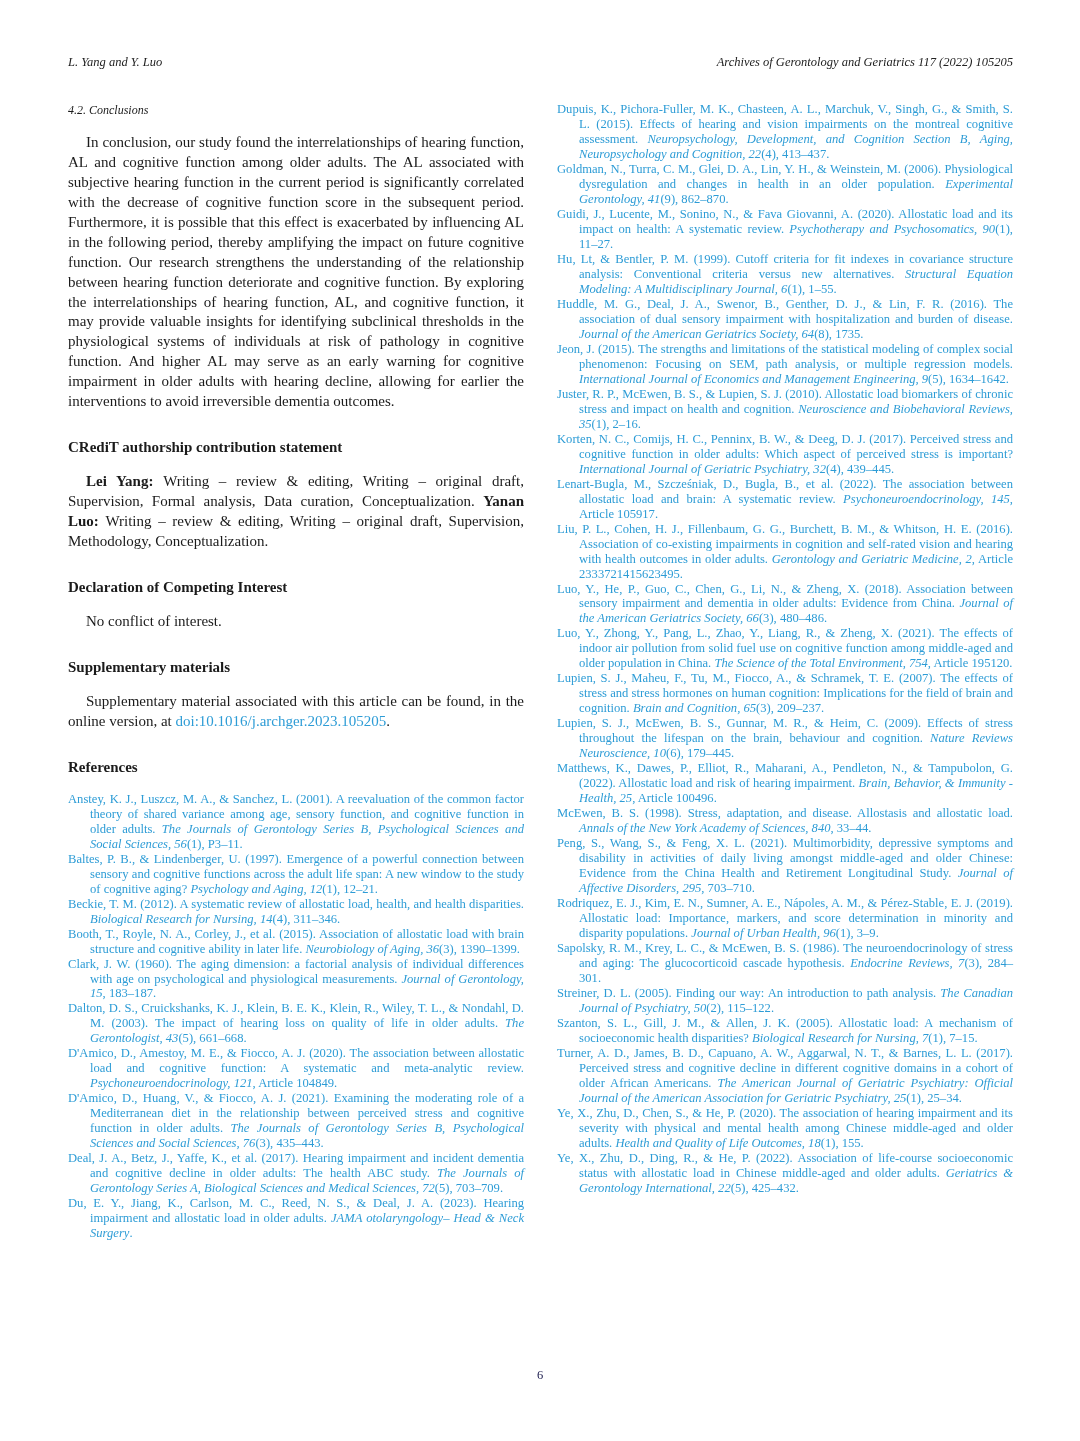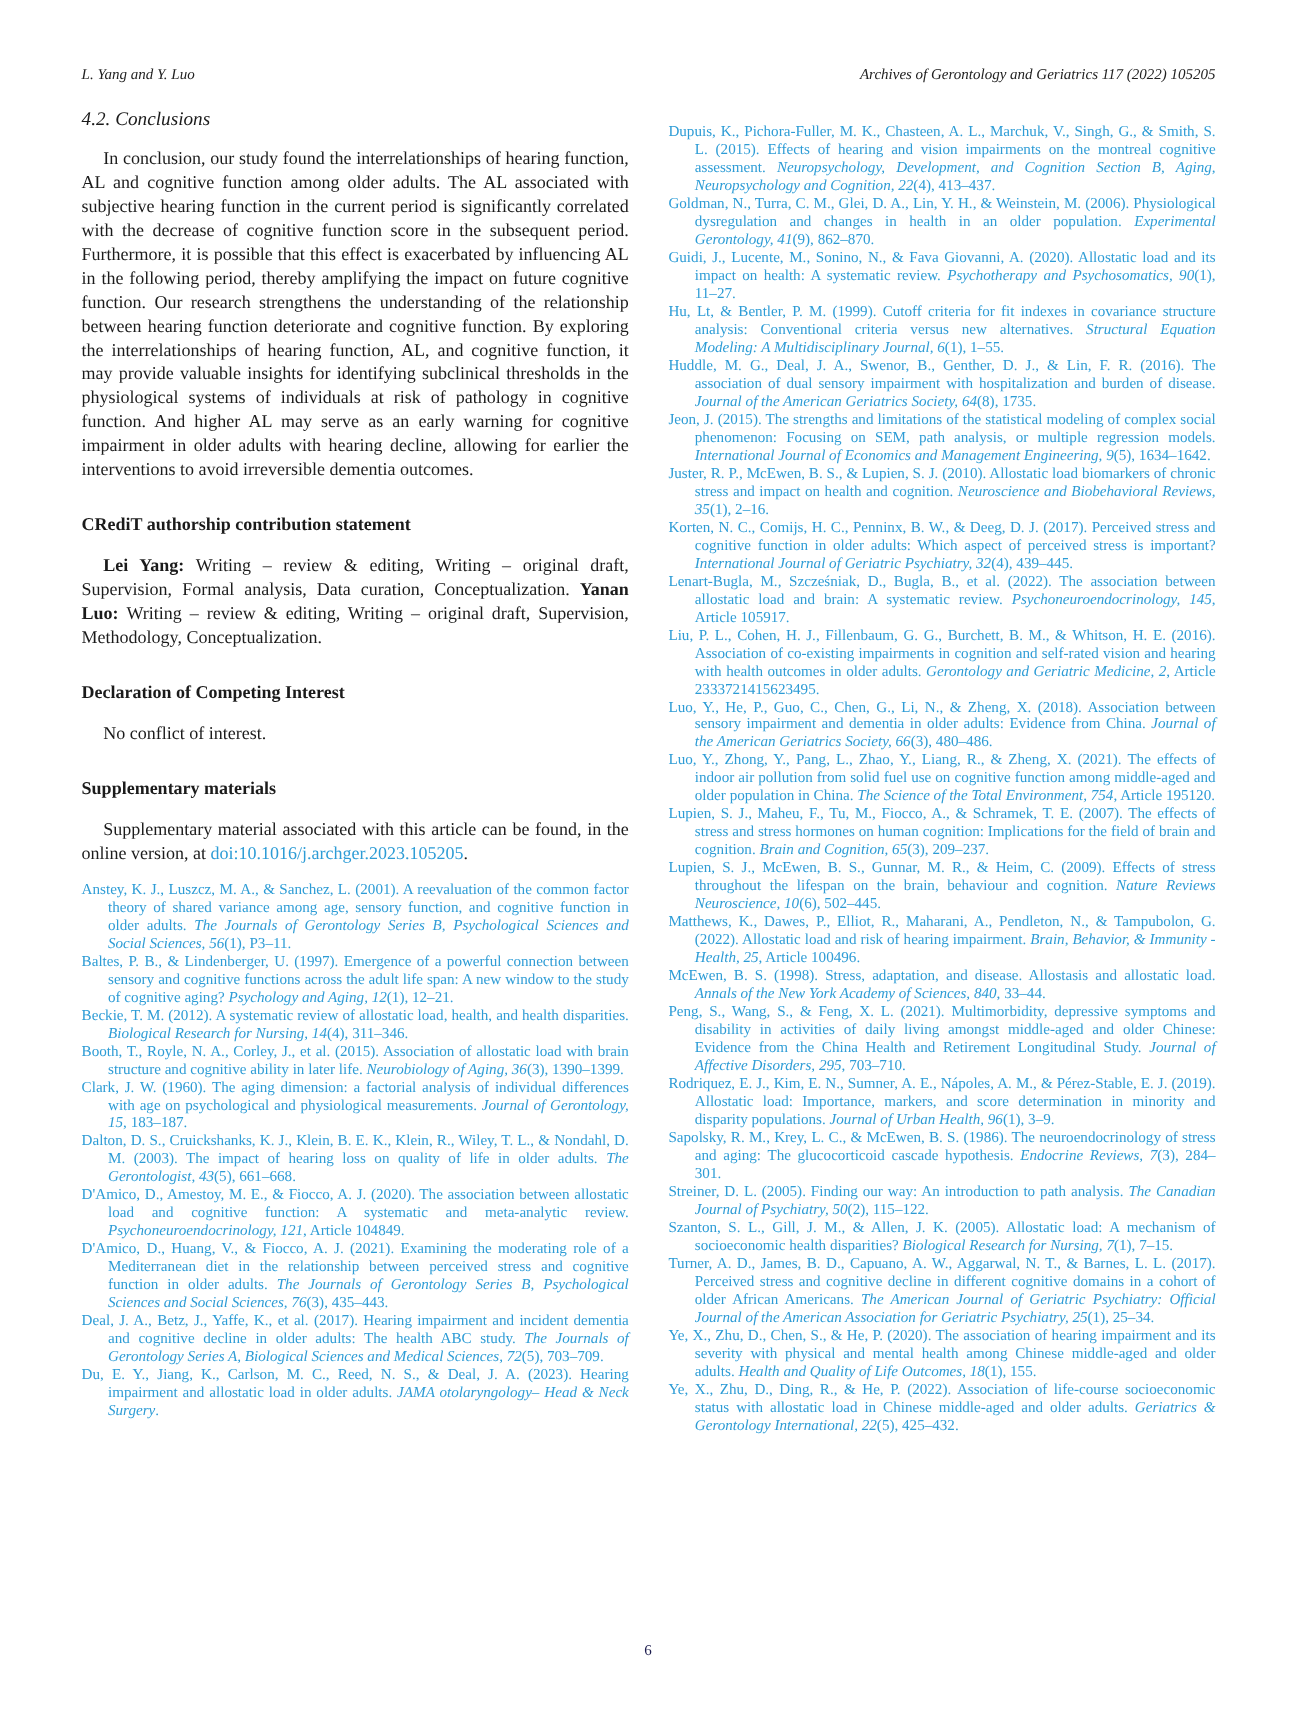--- a/index.html
+++ b/index.html
@@ -13,22 +13,22 @@
     color:var(--ink);position:relative;overflow:hidden;
   }
   .page{padding:55px 67px 0 68px;}
   .running-header{
     display:flex;justify-content:space-between;align-items:baseline;
     font-style:italic;font-size:12.5px;color:#222;
   }
   .cols{display:flex;gap:33px;margin-top:21px;}
   .col{width:456px;}
   .h-italic{
-    font-style:italic;font-weight:normal;font-size:16px;
-    margin:0 0 15px 0;
+    font-style:italic;font-weight:normal;font-size:12px;
+    margin:12px 0 15px 0;
   }
   .h-bold{
     font-weight:bold;font-size:15px;
     margin:27px 0 16px 0;
   }
   .body-par{
     font-size:15px;line-height:1.33;text-align:justify;
     text-indent:18px;margin:0;
   }
   .ref-list{margin-top:11px;}
@@ -62,20 +62,21 @@
 
       <h3 class="h-bold">CRediT authorship contribution statement</h3>
       <p class="body-par"><span class="s-b">Lei Yang: </span><span>Writing – review &amp; editing, Writing – original draft, Supervision, Formal analysis, Data curation, Conceptualization. </span><span class="s-b">Yanan Luo: </span><span>Writing – review &amp; editing, Writing – original draft, Supervision, Methodology, Conceptualization.</span></p>
 
       <h3 class="h-bold">Declaration of Competing Interest</h3>
       <p class="body-par">No conflict of interest.</p>
 
       <h3 class="h-bold">Supplementary materials</h3>
       <p class="body-par"><span>Supplementary material associated with this article can be found, in the online version, at </span><span class="s-link">doi:10.1016/j.archger.2023.105205</span><span>.</span></p>
 
+      <h3 class="h-bold">References</h3>
       <div class="ref-list">
           <p class="ref"><span>Anstey, K. J., Luszcz, M. A., &amp; Sanchez, L. (2001). A reevaluation of the common factor theory of shared variance among age, sensory function, and cognitive function in older adults. </span><span class="s-i">The Journals of Gerontology Series B, Psychological Sciences and Social Sciences, 56</span><span>(1), P3–11.</span></p>
           <p class="ref"><span>Baltes, P. B., &amp; Lindenberger, U. (1997). Emergence of a powerful connection between sensory and cognitive functions across the adult life span: A new window to the study of cognitive aging? </span><span class="s-i">Psychology and Aging, 12</span><span>(1), 12–21.</span></p>
           <p class="ref"><span>Beckie, T. M. (2012). A systematic review of allostatic load, health, and health disparities. </span><span class="s-i">Biological Research for Nursing, 14</span><span>(4), 311–346.</span></p>
           <p class="ref"><span>Booth, T., Royle, N. A., Corley, J., et al. (2015). Association of allostatic load with brain structure and cognitive ability in later life. </span><span class="s-i">Neurobiology of Aging, 36</span><span>(3), 1390–1399.</span></p>
           <p class="ref"><span>Clark, J. W. (1960). The aging dimension: a factorial analysis of individual differences with age on psychological and physiological measurements. </span><span class="s-i">Journal of Gerontology, 15</span><span>, 183–187.</span></p>
           <p class="ref"><span>Dalton, D. S., Cruickshanks, K. J., Klein, B. E. K., Klein, R., Wiley, T. L., &amp; Nondahl, D. M. (2003). The impact of hearing loss on quality of life in older adults. </span><span class="s-i">The Gerontologist, 43</span><span>(5), 661–668.</span></p>
           <p class="ref"><span>D'Amico, D., Amestoy, M. E., &amp; Fiocco, A. J. (2020). The association between allostatic load and cognitive function: A systematic and meta-analytic review. </span><span class="s-i">Psychoneuroendocrinology, 121</span><span>, Article 104849.</span></p>
           <p class="ref"><span>D'Amico, D., Huang, V., &amp; Fiocco, A. J. (2021). Examining the moderating role of a Mediterranean diet in the relationship between perceived stress and cognitive function in older adults. </span><span class="s-i">The Journals of Gerontology Series B, Psychological Sciences and Social Sciences, 76</span><span>(3), 435–443.</span></p>
           <p class="ref"><span>Deal, J. A., Betz, J., Yaffe, K., et al. (2017). Hearing impairment and incident dementia and cognitive decline in older adults: The health ABC study. </span><span class="s-i">The Journals of Gerontology Series A, Biological Sciences and Medical Sciences, 72</span><span>(5), 703–709.</span></p>
@@ -91,21 +92,21 @@
           <p class="ref"><span>Hu, Lt, &amp; Bentler, P. M. (1999). Cutoff criteria for fit indexes in covariance structure analysis: Conventional criteria versus new alternatives. </span><span class="s-i">Structural Equation Modeling: A Multidisciplinary Journal, 6</span><span>(1), 1–55.</span></p>
           <p class="ref"><span>Huddle, M. G., Deal, J. A., Swenor, B., Genther, D. J., &amp; Lin, F. R. (2016). The association of dual sensory impairment with hospitalization and burden of disease. </span><span class="s-i">Journal of the American Geriatrics Society, 64</span><span>(8), 1735.</span></p>
           <p class="ref"><span>Jeon, J. (2015). The strengths and limitations of the statistical modeling of complex social phenomenon: Focusing on SEM, path analysis, or multiple regression models. </span><span class="s-i">International Journal of Economics and Management Engineering, 9</span><span>(5), 1634–1642.</span></p>
           <p class="ref"><span>Juster, R. P., McEwen, B. S., &amp; Lupien, S. J. (2010). Allostatic load biomarkers of chronic stress and impact on health and cognition. </span><span class="s-i">Neuroscience and Biobehavioral Reviews, 35</span><span>(1), 2–16.</span></p>
           <p class="ref"><span>Korten, N. C., Comijs, H. C., Penninx, B. W., &amp; Deeg, D. J. (2017). Perceived stress and cognitive function in older adults: Which aspect of perceived stress is important? </span><span class="s-i">International Journal of Geriatric Psychiatry, 32</span><span>(4), 439–445.</span></p>
           <p class="ref"><span>Lenart-Bugla, M., Szcześniak, D., Bugla, B., et al. (2022). The association between allostatic load and brain: A systematic review. </span><span class="s-i">Psychoneuroendocrinology, 145</span><span>, Article 105917.</span></p>
           <p class="ref"><span>Liu, P. L., Cohen, H. J., Fillenbaum, G. G., Burchett, B. M., &amp; Whitson, H. E. (2016). Association of co-existing impairments in cognition and self-rated vision and hearing with health outcomes in older adults. </span><span class="s-i">Gerontology and Geriatric Medicine, 2</span><span>, Article 2333721415623495.</span></p>
           <p class="ref"><span>Luo, Y., He, P., Guo, C., Chen, G., Li, N., &amp; Zheng, X. (2018). Association between sensory impairment and dementia in older adults: Evidence from China. </span><span class="s-i">Journal of the American Geriatrics Society, 66</span><span>(3), 480–486.</span></p>
           <p class="ref"><span>Luo, Y., Zhong, Y., Pang, L., Zhao, Y., Liang, R., &amp; Zheng, X. (2021). The effects of indoor air pollution from solid fuel use on cognitive function among middle-aged and older population in China. </span><span class="s-i">The Science of the Total Environment, 754</span><span>, Article 195120.</span></p>
           <p class="ref"><span>Lupien, S. J., Maheu, F., Tu, M., Fiocco, A., &amp; Schramek, T. E. (2007). The effects of stress and stress hormones on human cognition: Implications for the field of brain and cognition. </span><span class="s-i">Brain and Cognition, 65</span><span>(3), 209–237.</span></p>
-          <p class="ref"><span>Lupien, S. J., McEwen, B. S., Gunnar, M. R., &amp; Heim, C. (2009). Effects of stress throughout the lifespan on the brain, behaviour and cognition. </span><span class="s-i">Nature Reviews Neuroscience, 10</span><span>(6), 502–445.</span></p>
+          <p class="ref"><span>Lupien, S. J., McEwen, B. S., Gunnar, M. R., &amp; Heim, C. (2009). Effects of stress throughout the lifespan on the brain, behaviour and cognition. </span><span class="s-i">Nature Reviews Neuroscience, 10</span><span>(6), 179–445.</span></p>
           <p class="ref"><span>Matthews, K., Dawes, P., Elliot, R., Maharani, A., Pendleton, N., &amp; Tampubolon, G. (2022). Allostatic load and risk of hearing impairment. </span><span class="s-i">Brain, Behavior, &amp; Immunity - Health, 25</span><span>, Article 100496.</span></p>
           <p class="ref"><span>McEwen, B. S. (1998). Stress, adaptation, and disease. Allostasis and allostatic load. </span><span class="s-i">Annals of the New York Academy of Sciences, 840</span><span>, 33–44.</span></p>
           <p class="ref"><span>Peng, S., Wang, S., &amp; Feng, X. L. (2021). Multimorbidity, depressive symptoms and disability in activities of daily living amongst middle-aged and older Chinese: Evidence from the China Health and Retirement Longitudinal Study. </span><span class="s-i">Journal of Affective Disorders, 295</span><span>, 703–710.</span></p>
           <p class="ref"><span>Rodriquez, E. J., Kim, E. N., Sumner, A. E., Nápoles, A. M., &amp; Pérez-Stable, E. J. (2019). Allostatic load: Importance, markers, and score determination in minority and disparity populations. </span><span class="s-i">Journal of Urban Health, 96</span><span>(1), 3–9.</span></p>
           <p class="ref"><span>Sapolsky, R. M., Krey, L. C., &amp; McEwen, B. S. (1986). The neuroendocrinology of stress and aging: The glucocorticoid cascade hypothesis. </span><span class="s-i">Endocrine Reviews, 7</span><span>(3), 284–301.</span></p>
           <p class="ref"><span>Streiner, D. L. (2005). Finding our way: An introduction to path analysis. </span><span class="s-i">The Canadian Journal of Psychiatry, 50</span><span>(2), 115–122.</span></p>
           <p class="ref"><span>Szanton, S. L., Gill, J. M., &amp; Allen, J. K. (2005). Allostatic load: A mechanism of socioeconomic health disparities? </span><span class="s-i">Biological Research for Nursing, 7</span><span>(1), 7–15.</span></p>
           <p class="ref"><span>Turner, A. D., James, B. D., Capuano, A. W., Aggarwal, N. T., &amp; Barnes, L. L. (2017). Perceived stress and cognitive decline in different cognitive domains in a cohort of older African Americans. </span><span class="s-i">The American Journal of Geriatric Psychiatry: Official Journal of the American Association for Geriatric Psychiatry, 25</span><span>(1), 25–34.</span></p>
           <p class="ref"><span>Ye, X., Zhu, D., Chen, S., &amp; He, P. (2020). The association of hearing impairment and its severity with physical and mental health among Chinese middle-aged and older adults. </span><span class="s-i">Health and Quality of Life Outcomes, 18</span><span>(1), 155.</span></p>
           <p class="ref"><span>Ye, X., Zhu, D., Ding, R., &amp; He, P. (2022). Association of life-course socioeconomic status with allostatic load in Chinese middle-aged and older adults. </span><span class="s-i">Geriatrics &amp; Gerontology International, 22</span><span>(5), 425–432.</span></p>

